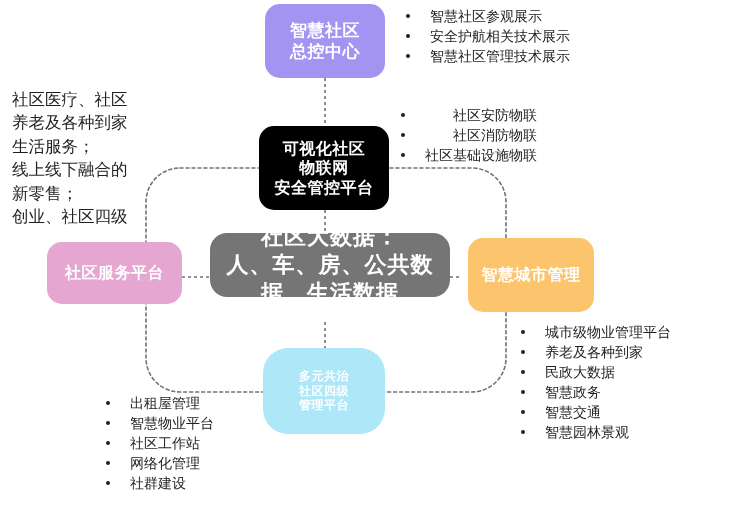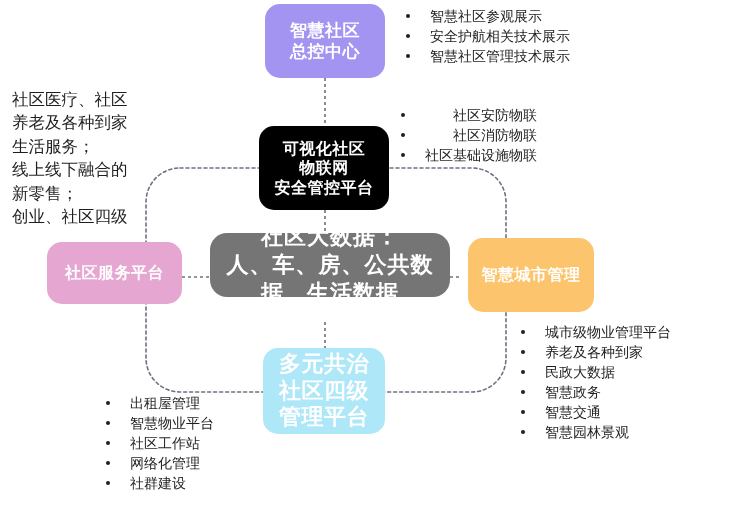--- a/index.html
+++ b/index.html
@@ -81,22 +81,22 @@
     width: 126px; height: 74px;
     background: #fcc46c;
     font-size: 16px;
     border-radius: 15px;
     margin-left: 8px;
   }
   #node-governance {
     left: 263px; top: 348px;
     width: 122px; height: 86px;
     background: #ade7f8;
-    font-size: 22px;
-    border-radius: 15px;
+    font-size: 12px;
+    border-radius: 25px;
   }
 
   
   .textblock {
     position: absolute;
     color: #1f1f1f;
     font-size: 16.5px;
     line-height: 1.42;
     white-space: nowrap;
   }

